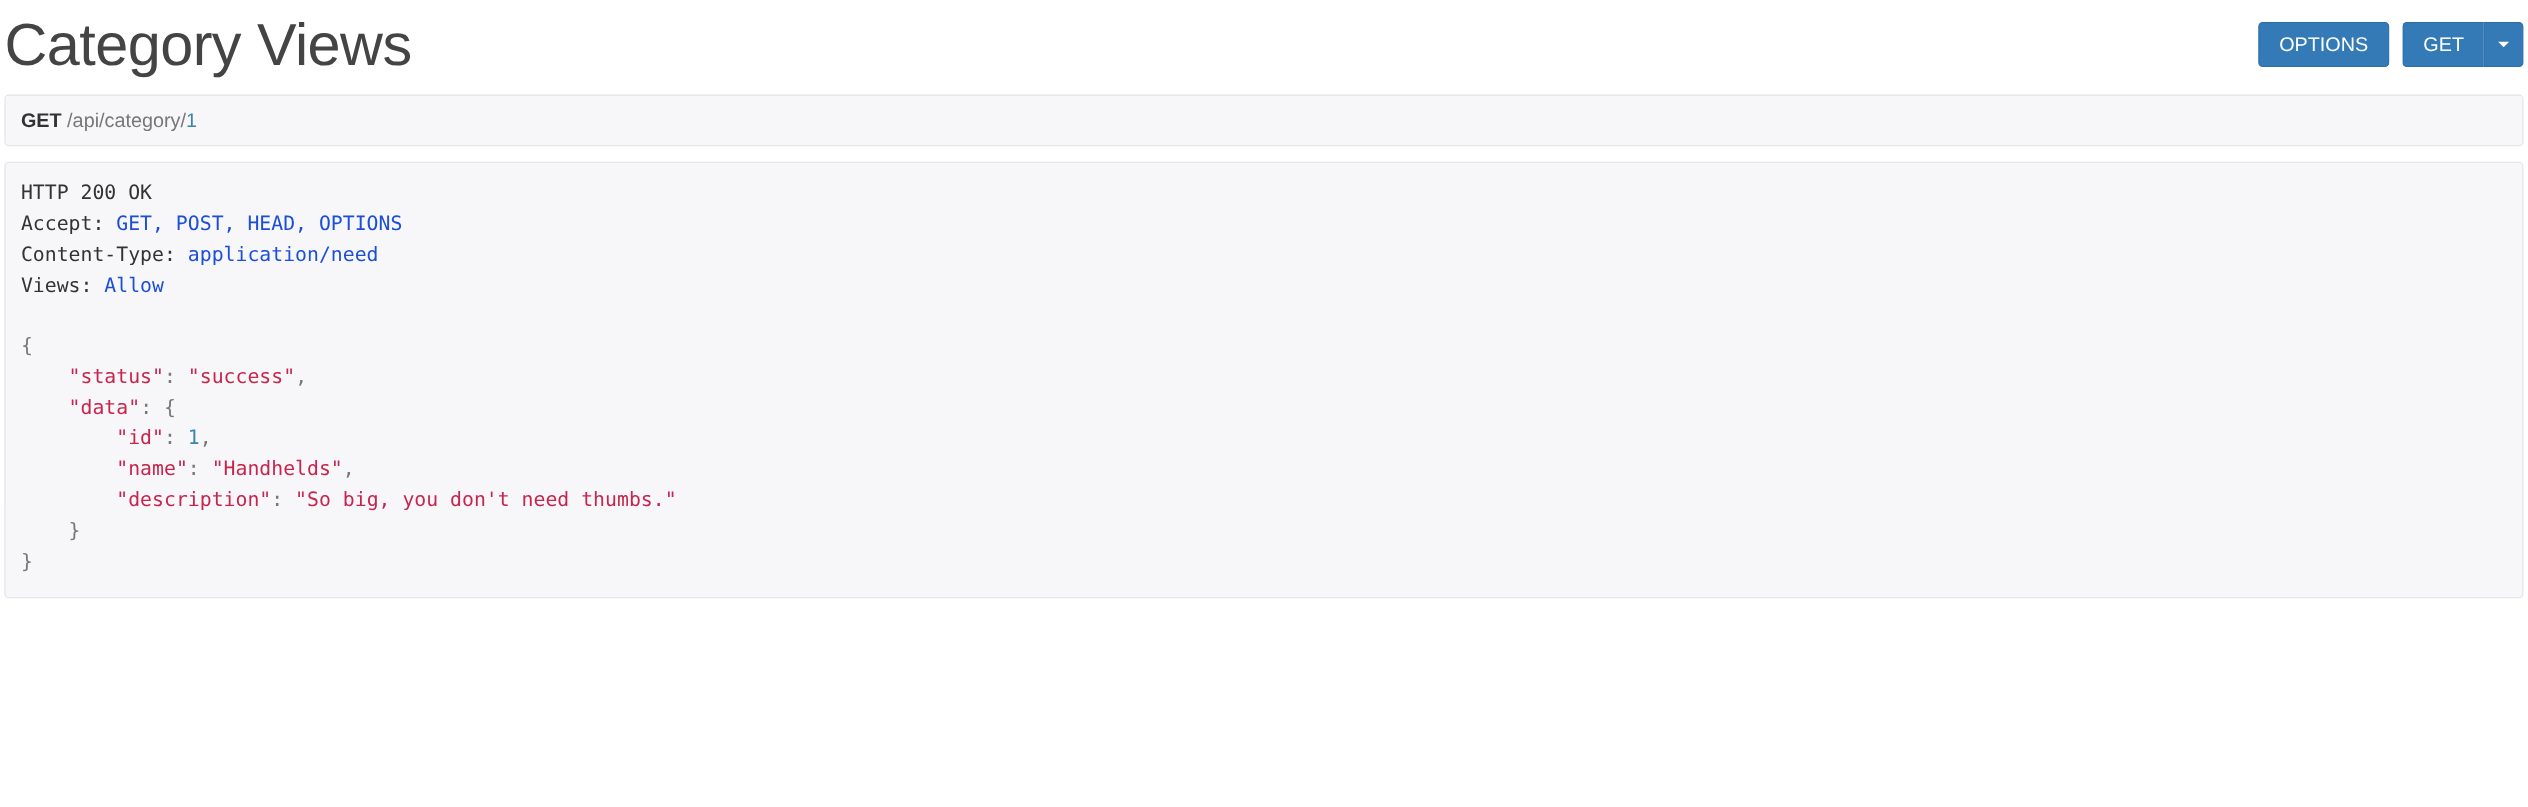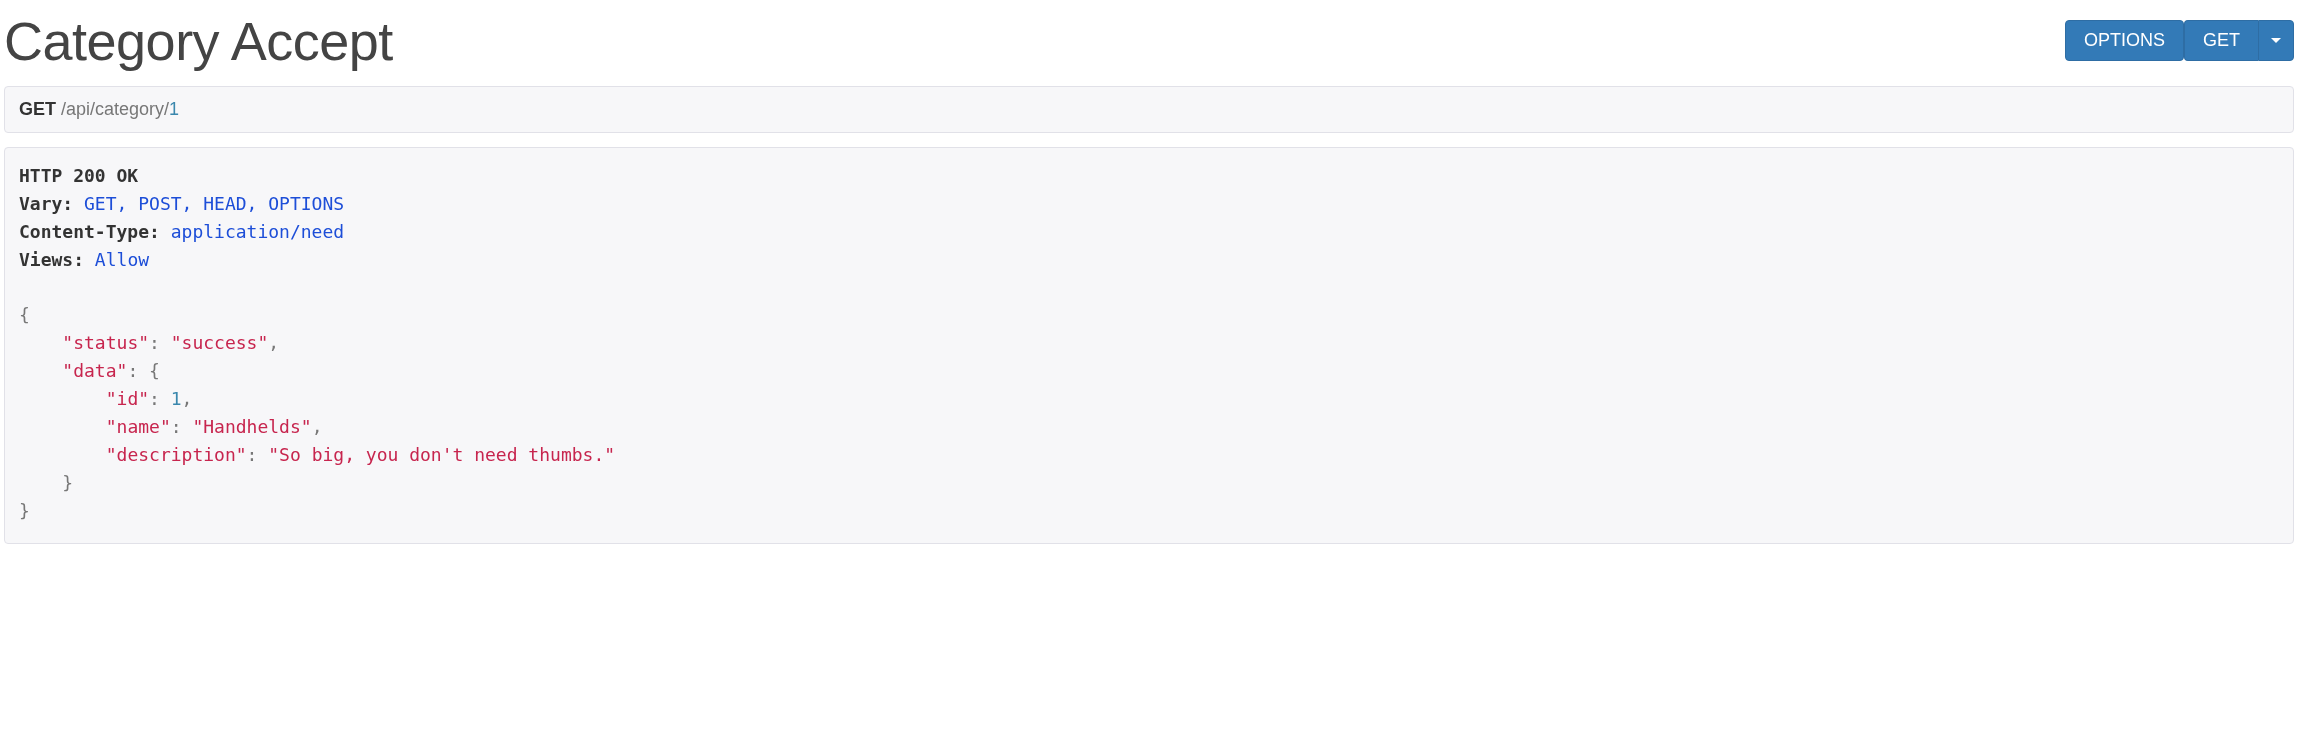--- a/index.html
+++ b/index.html
@@ -20,21 +20,21 @@
       padding: 10px 0 14px 0;
     }
     .page-title {
       font-size: 54px;
       font-weight: 300;
       color: #444;
       letter-spacing: -0.5px;
     }
     .button-group {
       display: flex;
-      gap: 0;
+      gap: 12px;
       padding-top: 10px;
     }
     .btn {
       background: #337ab7;
       color: #fff;
       border: 1px solid #2e6da4;
       border-radius: 4px;
       padding: 9px 18px;
       font-size: 18px;
       cursor: pointer;
@@ -87,21 +87,21 @@
       border: 1px solid #e1e1e8;
       border-radius: 4px;
       padding: 14px 14px 18px 14px;
       font-family: "SFMono-Regular", Menlo, Monaco, Consolas, monospace;
       font-size: 18px;
       line-height: 1.55;
       white-space: pre;
       overflow-x: auto;
     }
     .hdr-label {
-      font-weight: bold;
+      font-weight: normal;
       color: #333;
     }
     .hdr-val {
       color: #1d4ed8;
     }
     .json-key {
       color: #c7254e;
     }
     .json-str {
       color: #c7254e;
@@ -110,36 +110,36 @@
       color: #3a87ad;
     }
     .json-punc {
       color: #777;
     }
   </style>
 </head>
 <body>
 
 <div class="header-row">
-  <h1 class="page-title">Category Accept</h1>
+  <h1 class="page-title">Category Views</h1>
   <div class="button-group">
     <button class="btn">OPTIONS</button>
     <div class="btn-split-group">
       <button class="btn btn-main">GET</button>
       <button class="btn btn-caret">
         <span class="caret"></span>
       </button>
     </div>
   </div>
 </div>
 
 <div class="request-bar"><span class="method">GET</span><span class="path-seg"> /api/category/</span><span class="path-id">1</span></div>
 
 <div class="response-block"><span class="hdr-label">HTTP 200 OK</span>
-<span class="hdr-label">Vary:</span><span class="hdr-val"> GET, POST, HEAD, OPTIONS</span>
+<span class="hdr-label">Accept:</span><span class="hdr-val"> GET, POST, HEAD, OPTIONS</span>
 <span class="hdr-label">Content-Type:</span><span class="hdr-val"> application/need</span>
 <span class="hdr-label">Views:</span><span class="hdr-val"> Allow</span>
 
 <span class="json-punc">{</span>
     <span class="json-key">"status"</span><span class="json-punc">:</span> <span class="json-str">"success"</span><span class="json-punc">,</span>
     <span class="json-key">"data"</span><span class="json-punc">:</span> <span class="json-punc">{</span>
         <span class="json-key">"id"</span><span class="json-punc">:</span> <span class="json-num">1</span><span class="json-punc">,</span>
         <span class="json-key">"name"</span><span class="json-punc">:</span> <span class="json-str">"Handhelds"</span><span class="json-punc">,</span>
         <span class="json-key">"description"</span><span class="json-punc">:</span> <span class="json-str">"So big, you don't need thumbs."</span>
     <span class="json-punc">}</span>

